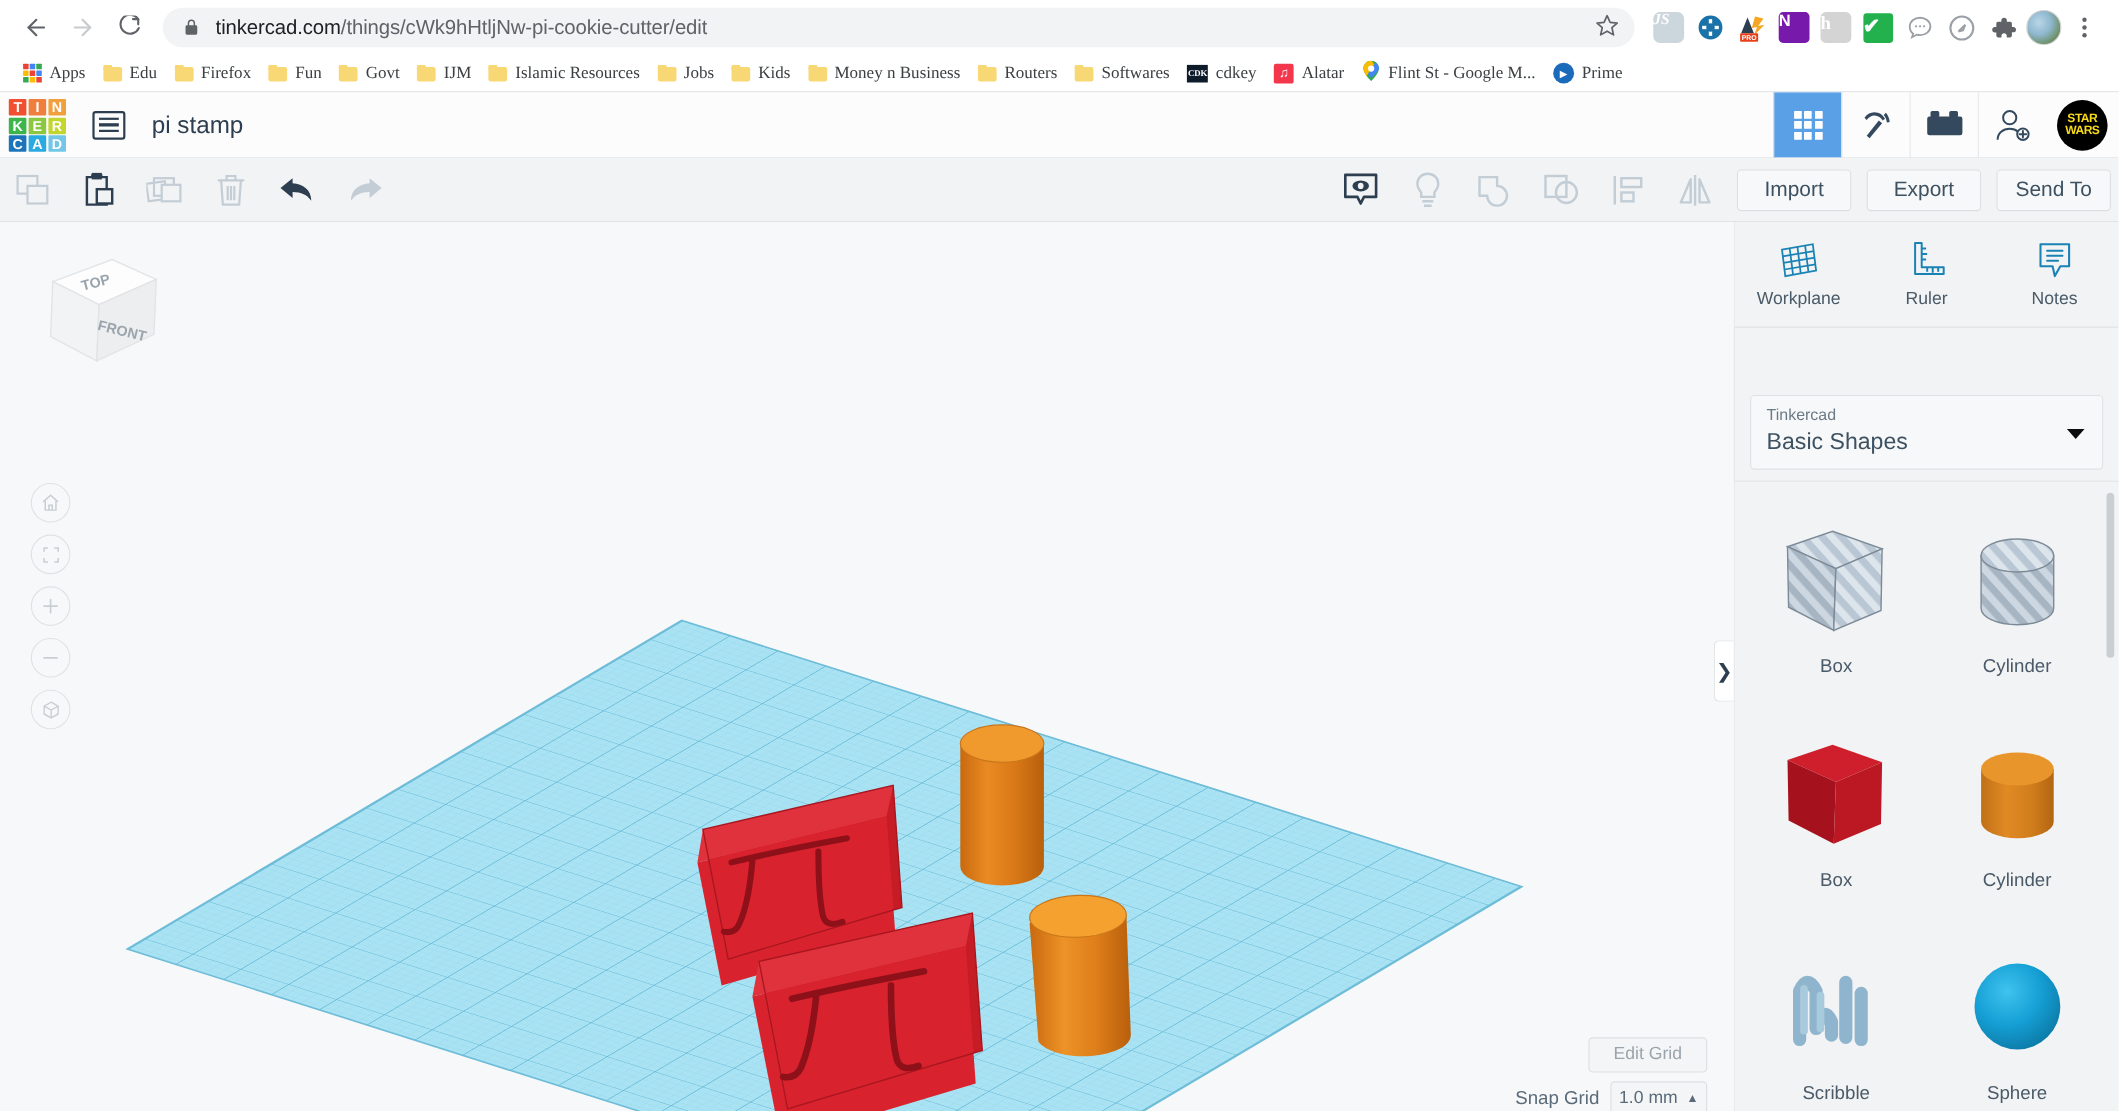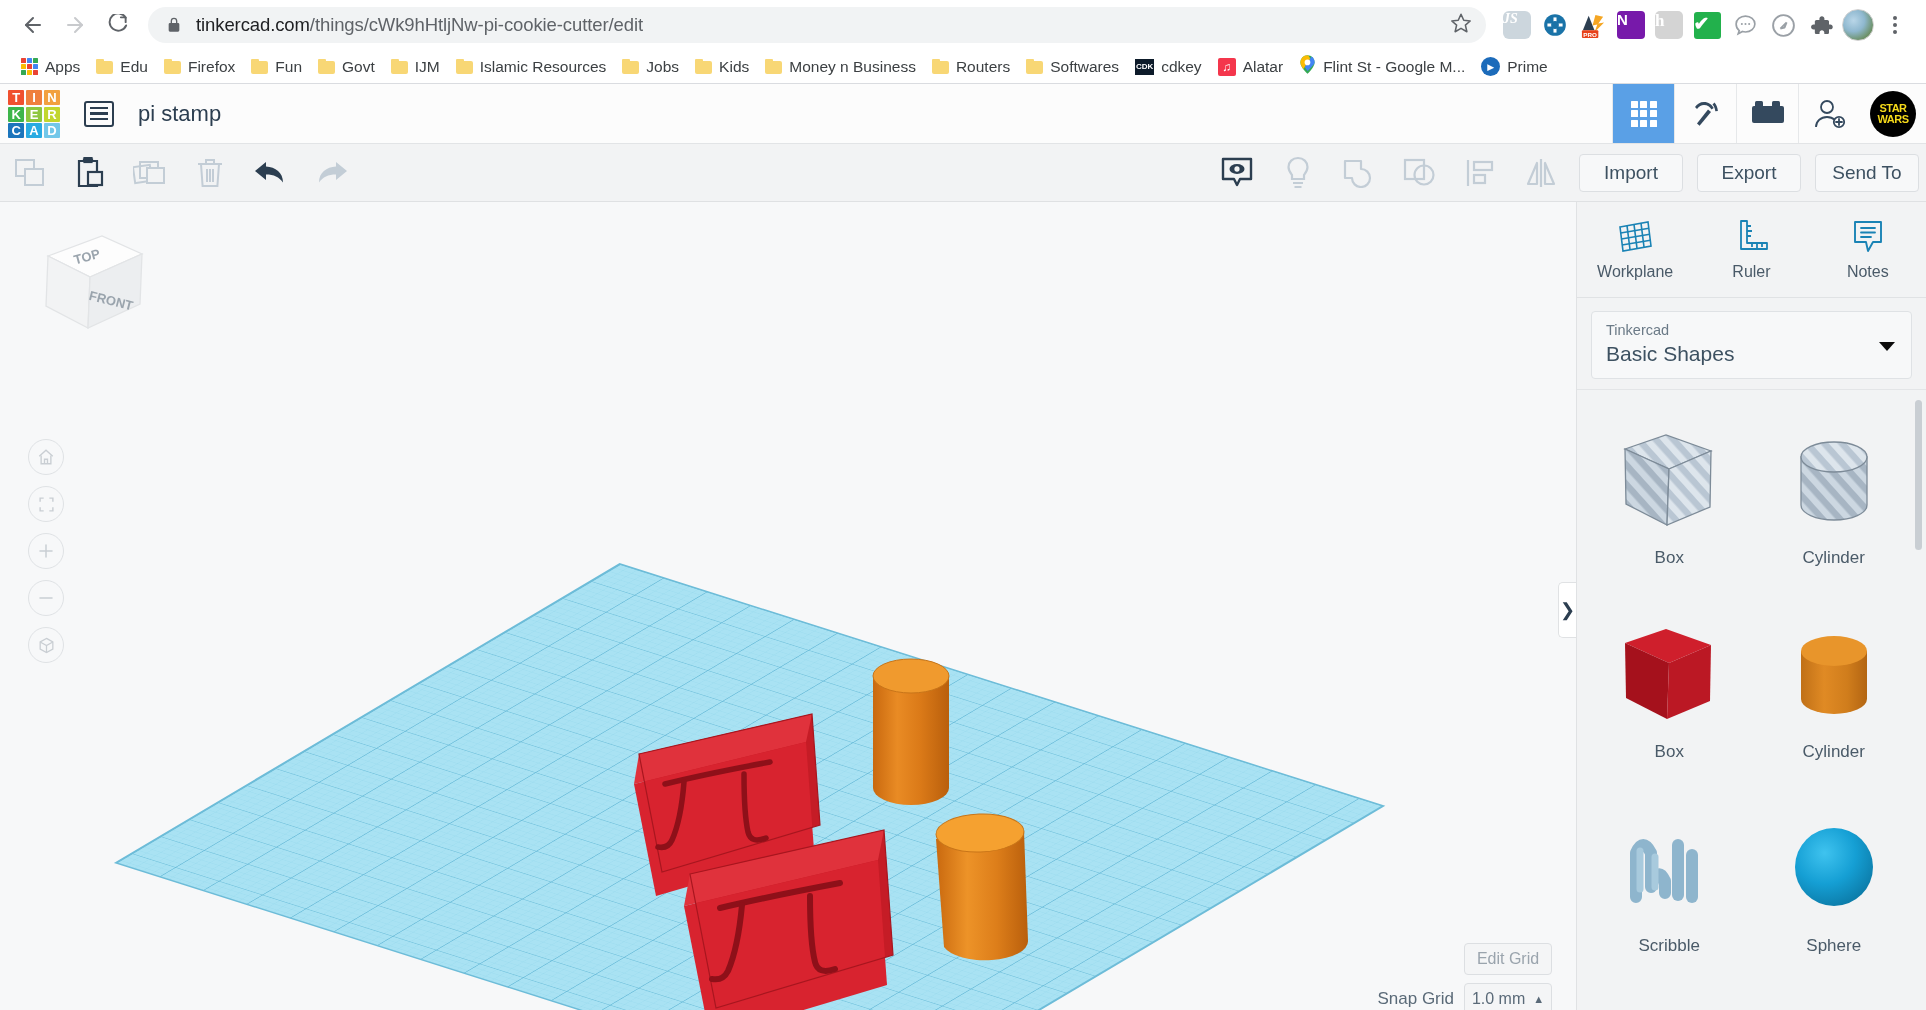--- a/index.html
+++ b/index.html
@@ -64,21 +64,21 @@
   }
 
   .bookmark-row {
     height: 34px; display: flex; align-items: center;
     padding: 0 14px; gap: 2px; background: #fff;
     border-bottom: 1px solid #dadce0; overflow: hidden;
   }
   .bm {
     display: flex; align-items: center; gap: 7px;
     padding: 3px 7px; border-radius: 4px; flex: 0 0 auto;
-    font-size: 15.5px; color: #3c4043; white-space: nowrap;
+    font-size: 15.5px; color: #3c4043; white-space: nowrap; font-family: Liberation Serif, serif;
   }
   .folder-icon {
     width: 17px; height: 15px; flex: 0 0 auto; position: relative;
   }
   .folder-icon::before {
     content: ''; position: absolute; left: 0; top: 2px;
     width: 17px; height: 13px; background: #f8d775; border-radius: 1px 2px 2px 2px;
   }
   .folder-icon::after {
     content: ''; position: absolute; left: 0; top: 0px;
@@ -189,21 +189,21 @@
     border: 1.5px solid #dfe2e5; background: transparent;
     display: flex; align-items: center; justify-content: center;
     color: #c9ced3;
   }
 
   .grid-ctrl {
     position: absolute; right: 24px; bottom: 20px;
     display: flex; flex-direction: column; align-items: flex-end; gap: 8px;
   }
   .edit-grid-btn {
-    width: 88px; height: 32px; background: #f4f5f6;
+    width: 108px; height: 32px; background: #f4f5f6;
     border: 1px solid #dcdfe2; border-radius: 4px;
     color: #9aa4ad; font-size: 16px;
     display: flex; align-items: center; justify-content: center;
   }
   .snap-row { display: flex; align-items: center; gap: 10px; }
   .snap-label { font-size: 17px; color: #5a6a78; }
   .snap-select {
     width: 88px; height: 32px; background: #f4f5f6;
     border: 1px solid #dcdfe2; border-radius: 4px;
     color: #5a6a78; font-size: 16px; display: flex;
@@ -226,21 +226,21 @@
     height: 96px; display: flex; align-items: center;
     justify-content: space-around; background: #f2f3f4;
     border-bottom: 1px solid #e0e2e4;
   }
   .rp-tool { display: flex; flex-direction: column; align-items: center; gap: 7px; width: 92px; }
   .rp-tool-label { font-size: 16px; color: #4a5a68; }
 
   .rp-select-wrap { padding: 13px 14px 10px; }
   .rp-select {
     background: #f7f8f9; border: 1px solid #dfe2e5; border-radius: 4px;
-    padding: 10px 14px 12px; position: relative;
+    padding: 10px 14px 12px; position: relative; margin-top: 48px;
   }
   .rp-select-sub { font-size: 14.5px; color: #6b7a87; margin-bottom: 4px; }
   .rp-select-val { font-size: 21px; color: #3d5161; }
   .rp-caret {
     position: absolute; right: 16px; top: 50%; margin-top: -3px;
     width: 0; height: 0; border-left: 8px solid transparent;
     border-right: 8px solid transparent; border-top: 9px solid #0c0c0c;
   }
 
   .rp-scroll {

